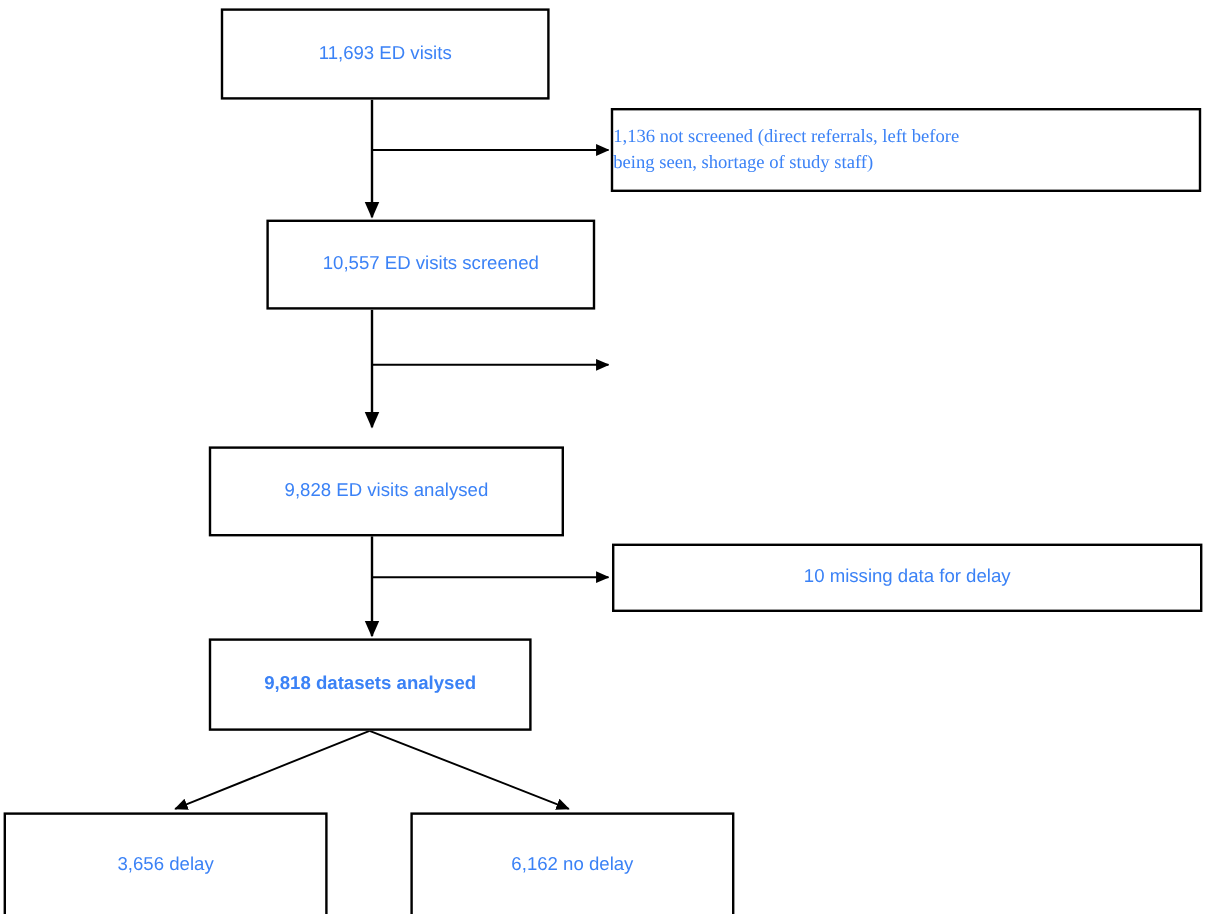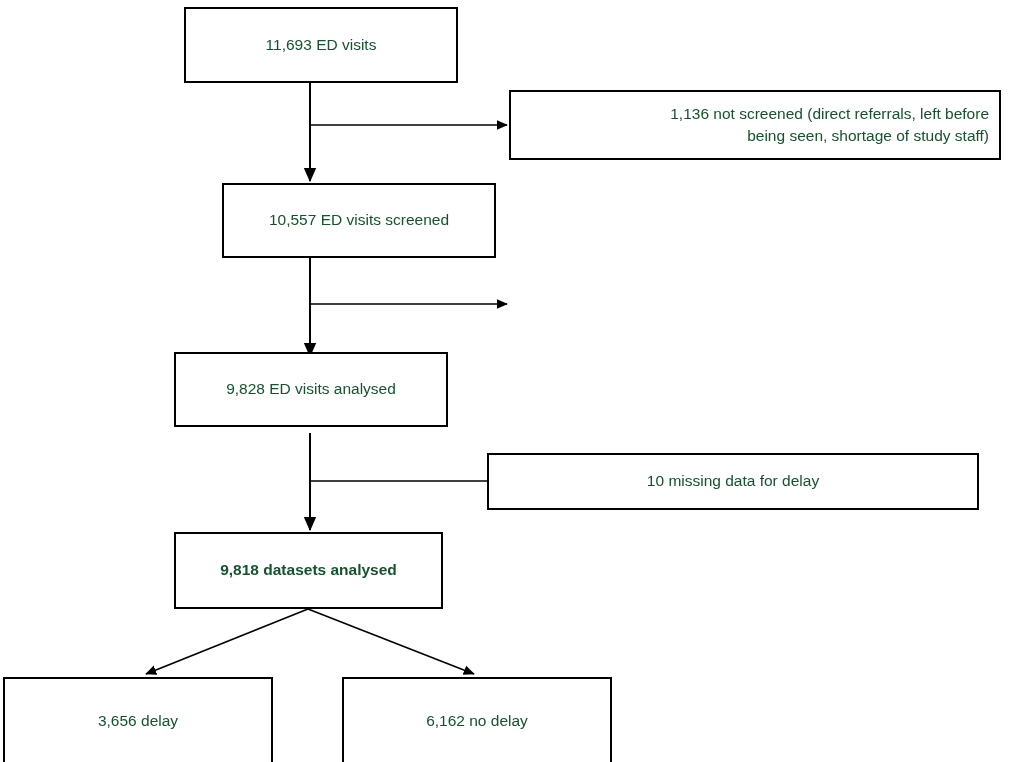--- a/index.html
+++ b/index.html
@@ -26,40 +26,40 @@
     background: #ffffff;
     display: flex;
     align-items: center;
     z-index: 2;
   }
   .flow-box .box-text {
     display: block;
     width: 100%;
     font-size: 15.5px;
     line-height: 1.45;
-    color: #14532d;
+    color: #3b82f6;
     white-space: pre-line;
   }
   .align-center .box-text {
     text-align: center;
   }
   .align-left .box-text {
-    text-align: right;
-    padding-left: 14px;
+    text-align: left;
     padding-right: 10px;
+    font-family: Liberation Serif, serif;
   }
   
   #box-total        { left: 184px; top: 7px;   width: 274px; height: 76px; }
   #box-screened     { left: 174px; top: 183px; width: 274px; height: 75px; margin-left: 48px; }
-  #box-analysed     { left: 174px; top: 352px; width: 274px; height: 75px; }
+  #box-analysed     { left: 174px; top: 372px; width: 296px; height: 75px; }
   #box-datasets     { left: 174px; top: 532px; width: 269px; height: 77px; font-weight: bold; }
   
   #box-not-screened { left: 509px; top: 90px;  width: 492px; height: 70px; }
   #box-not-enrolled { left: 509px; top: 270px; width: 492px; height: 70px; }
-  #box-missing      { left: 487px; top: 453px; width: 492px; height: 57px; }
+  #box-missing      { left: 510px; top: 453px; width: 492px; height: 57px; }
   
   #box-delay        { left: 3px;   top: 677px; width: 270px; height: 88px; }
   #box-no-delay     { left: 342px; top: 677px; width: 270px; height: 88px; }
 
   #connector-layer {
     position: absolute;
     left: 0;
     top: 0;
     width: 1009px;
     height: 762px;

